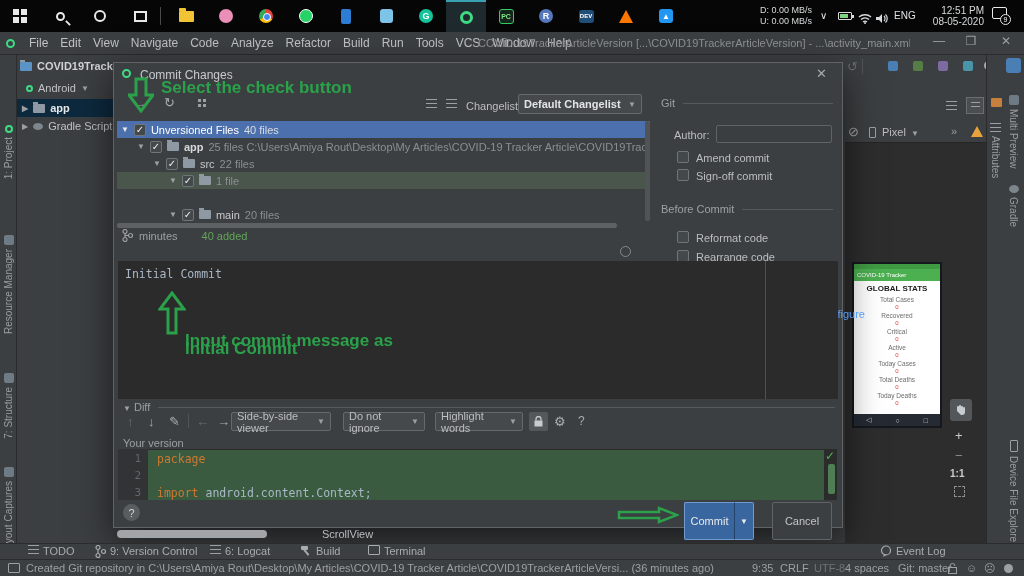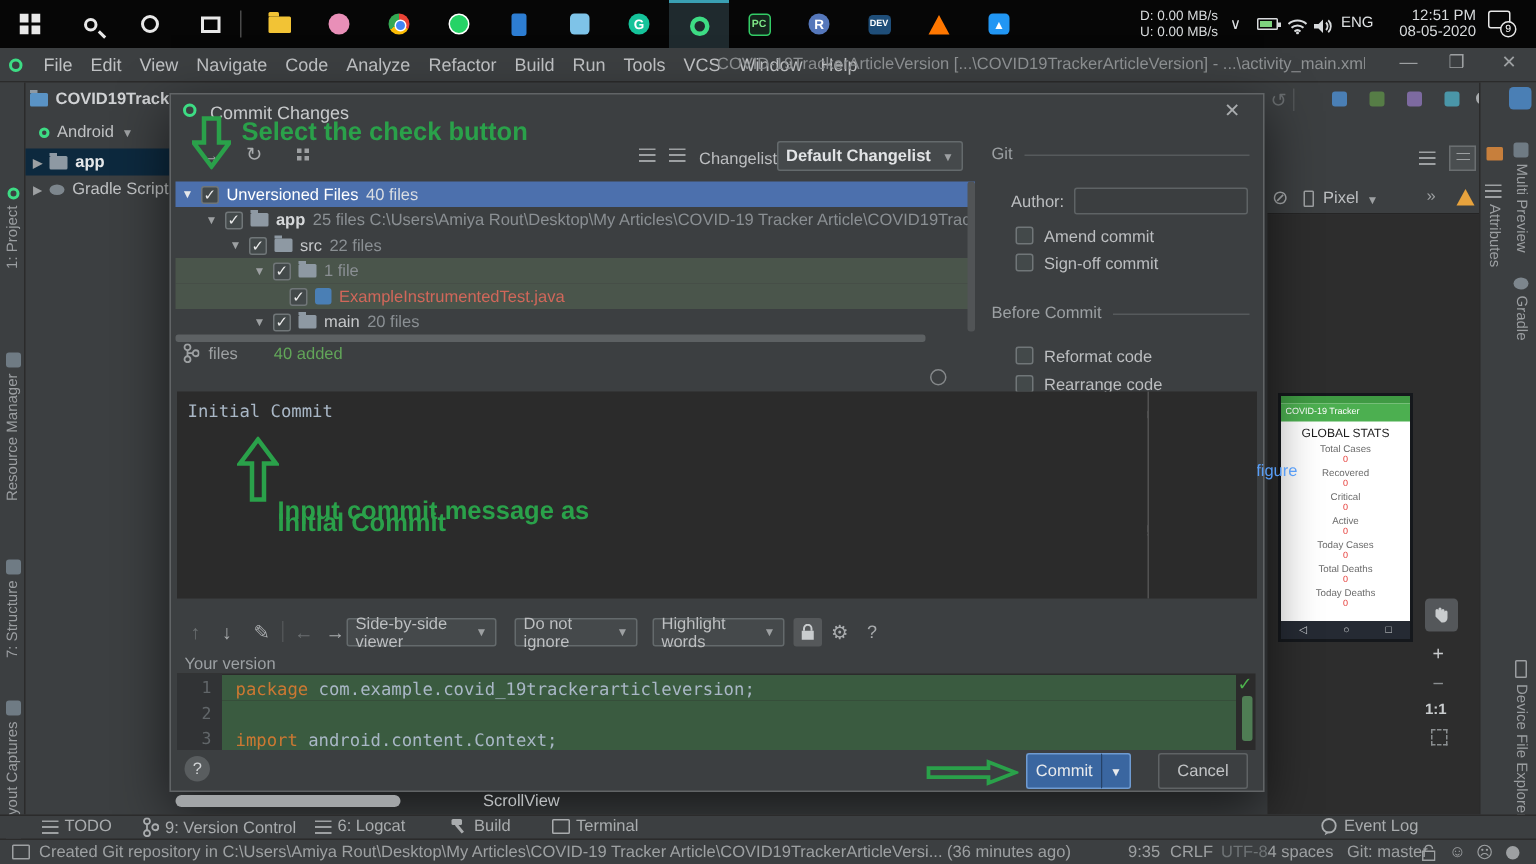--- a/index.html
+++ b/index.html
@@ -56,29 +56,29 @@
   .dd{background:#45494b;border:1px solid #646a6c;border-radius:2px;color:#bdbfc1;font-size:11px;display:flex;align-items:center;justify-content:space-between;padding:0 5px;position:absolute;height:20px}
   .dd .car{font-size:8px;color:#9da0a2;margin-left:6px}
   .icn{position:absolute;color:#a9acae;font-size:13px;line-height:13px}
   .dim{color:#6a6e70}
   .ann{position:absolute;color:#2aa14a;font-weight:bold;font-size:17px;white-space:nowrap}
   .mono{font-family:"DejaVu Sans Mono",monospace}
   .bclabel{position:absolute;font-size:11px;color:#bcbec0;white-space:nowrap}
   .editor-row{position:absolute;left:30px;right:13px;height:17px;background:#3a5b40;display:flex;align-items:center;padding-left:9px;font-family:"DejaVu Sans Mono",monospace;font-size:11.5px;color:#a9b7c6;white-space:pre}
   .kw{color:#cc7832}
   .gnum{position:absolute;width:23px;text-align:right;color:#616669;font-family:"DejaVu Sans Mono",monospace;font-size:11px}
-  .btn{position:absolute;height:24px;display:flex;align-items:center;justify-content:center;font-size:11px;border-radius:2px}
+  .btn{position:absolute;height:38px;display:flex;align-items:center;justify-content:center;font-size:11px;border-radius:2px}
   
   #phone{position:absolute;left:852px;top:262px;width:90px;height:166px;background:#fff;border:2px solid #15181c;overflow:hidden}
   .stat-label{font-size:6.5px;color:#6c6c6c;line-height:9px}
   .stat-value{font-size:6px;color:#e53935;line-height:7px}
   
   #toolbar-bottom{position:absolute;left:0;top:543px;width:1024px;height:16px;background:#3c3f41;border-top:1px solid #2b2b2b}
   #statusbar{position:absolute;left:0;top:559px;width:1024px;height:17px;background:#3c3f41;border-top:1px solid #2b2b2b;font-size:11px;color:#9da0a2}
-  .bitem{position:absolute;top:1px;display:flex;align-items:center;gap:4px;font-size:11px;color:#a9acae}
+  .bitem{position:absolute;top:1px;display:flex;align-items:flex-start;gap:4px;font-size:11px;color:#a9acae}
   .warn{width:0;height:0;border-left:6px solid transparent;border-right:6px solid transparent;border-bottom:11px solid #e8a33d}
 </style>
 </head>
 <body>
 
 <div id="stage">
 
   <div id="taskbar">
     <div class="tbc" style="left:0">
       <svg width="14" height="14" viewBox="0 0 14 14">
@@ -257,21 +257,21 @@
     <span class="abs tri" style="left:66px;top:7px">▼</span>
     <span class="abs" style="left:106px;top:3px;color:#9da0a2;font-size:11px">»</span>
     <span class="abs warn" style="left:126px;top:4px"></span>
   </div>
   <div class="abs" style="left:845px;top:143px;width:141px;height:400px;background:#2d2d2d"></div>
 
   <div id="phone">
     <div style="height:5px;background:#3f9a43"></div>
     <div style="height:12px;background:#4caf50;color:#fff;font-size:6px;line-height:12px;padding-left:3px;white-space:nowrap">COVID-19 Tracker</div>
     <div style="height:137px;overflow:hidden;text-align:center">
-      <div style="font-size:8px;font-weight:normal;color:#1c1c1c;margin:3px 0 2px">GLOBAL STATS</div>
+      <div style="font-size:8px;font-weight:bold;color:#1c1c1c;margin:3px 0 2px">GLOBAL STATS</div>
       <div class="stat-label">Total Cases</div>
       <div class="stat-value">0</div>
       <div class="stat-label">Recovered</div>
       <div class="stat-value">0</div>
       <div class="stat-label">Critical</div>
       <div class="stat-value">0</div>
       <div class="stat-label">Active</div>
       <div class="stat-value">0</div>
       <div class="stat-label">Today Cases</div>
       <div class="stat-value">0</div>
@@ -360,42 +360,37 @@
       <span class="fold"></span>
       <span>src</span>
       <span class="cnt">22 files</span>
     </div>
     <div class="trow olive" style="top:109px;padding-left:52px">
       <span class="tri">▼</span>
       <span class="cb checked"></span>
       <span class="fold"></span>
       <span class="cnt">1 file</span>
     </div>
-    <div class="trow olive" style="top:126px;padding-left:76px">
-      <span class="cb checked"></span>
-      <span class="jfile"></span>
-      <span style="color:#d1675a">ExampleInstrumentedTest.java</span>
-    </div>
     <div class="trow" style="top:143px;padding-left:52px">
       <span class="tri">▼</span>
       <span class="cb checked"></span>
       <span class="fold"></span>
       <span>main</span>
       <span class="cnt">20 files</span>
     </div>
     <div class="abs" style="left:3px;top:160px;width:500px;height:5px;background:#5d6163;border-radius:2px"></div>
     <div class="abs" style="left:531px;top:58px;width:5px;height:100px;background:#515456;border-radius:2px"></div>
     <div class="abs r" style="left:8px;top:166px;gap:6px;font-size:11px">
       <svg width="11" height="13" viewBox="0 0 11 13">
           <circle cx="3" cy="2.5" r="2" fill="none" stroke="#9da0a2" stroke-width="1.2"></circle>
           <circle cx="3" cy="10.5" r="2" fill="none" stroke="#9da0a2" stroke-width="1.2"></circle>
           <circle cx="8.5" cy="6.5" r="2" fill="none" stroke="#9da0a2" stroke-width="1.2"></circle>
           <path d="M3 4.5 V8.5 M3 6 Q3 6.5 6.5 6.5" stroke="#9da0a2" stroke-width="1.2" fill="none"></path>
         </svg>
-      <span style="color:#9da0a2">files</span>
+      <span style="color:#9da0a2">minutes</span>
       <span style="margin-left:18px;color:#62a559">40 added</span>
     </div>
 
     <div class="sech" style="left:547px;top:34px;width:172px">
         <span>Git</span>
       </div>
     <span class="abs bclabel" style="left:560px;top:66px">Author:</span>
     <input class="abs" style="left: 602px; top: 62px; width: 116px; height: 18px; background: rgb(59, 62, 64); border: 1px solid rgb(94, 99, 101); border-radius: 2px; color: rgb(221, 221, 221); font-size: 11px; padding: 0px 4px;" value="">
     <span class="abs cb" style="left:563px;top:88px"></span>
     <span class="abs bclabel" style="left:582px;top:89px">Amend commit</span>
@@ -425,20 +420,23 @@
       <div class="mono" style="padding:6px 0 0 7px;font-size:11.5px;color:#a9b7c6">Initial Commit</div>
     </div>
     <div class="abs" style="left:651px;top:198px;width:73px;height:138px;background:#2b2b2b;border-left:1px solid #515151"></div>
 
     <svg class="abs" style="left:44px;top:228px" width="28" height="44" viewBox="0 0 28 44">
       <path d="M10 42 V18 H2 L14 2 L26 18 H18 V42 Z" fill="none" stroke="#2aa14a" stroke-width="3"></path>
     </svg>
     <div class="ann" style="left:71px;top:268px">Input commit message as</div>
     <div class="ann" style="left:71px;top:276px">Initial Commit</div>
 
+    <div class="sech" style="left:9px;top:338px;width:712px">
+        <span><span class="tri">▼</span> <span>Diff</span></span>
+      </div>
     <span class="abs icn dim" style="left:13px;top:352px">↑</span>
     <span class="abs icn" style="left:34px;top:352px">↓</span>
     <span class="abs icn" style="left:55px;top:352px">✎</span>
     <span class="abs" style="left:74px;top:351px;width:1px;height:14px;background:#515456"></span>
     <span class="abs icn dim" style="left:82px;top:352px">←</span>
     <span class="abs icn" style="left:103px;top:352px">→</span>
     <div class="dd" style="left:117px;top:349px;width:100px;height:19px">
         <span>Side-by-side viewer</span>
         <span class="car">▼</span>
       </div>
@@ -458,21 +456,21 @@
     </div>
     <span class="abs icn" style="left:440px;top:352px">⚙</span>
     <span class="abs icn" style="left:464px;top:352px;font-size:12px">?</span>
     <span class="abs bclabel" style="left:9px;top:374px;color:#9ca0a3">Your version</span>
 
     <div class="abs" style="left:4px;top:386px;width:719px;height:51px;background:#2b2b2b;overflow:hidden">
       <div class="abs" style="left:0;top:0;width:30px;height:51px;background:#313335"></div>
       <span class="gnum" style="top:3px">1</span>
       <span class="gnum" style="top:20px">2</span>
       <span class="gnum" style="top:37px">3</span>
-      <div class="editor-row" style="top:1px"><span class="kw">package</span><span> com.example.covid_19trackerarticleversion;</span></div>
+      <div class="editor-row" style="top:1px"><span class="kw">package</span></div>
       <div class="editor-row" style="top:18px"><span class="kw"></span><span></span></div>
       <div class="editor-row" style="top:35px"><span class="kw">import</span><span> android.content.Context;</span></div>
       <span class="abs" style="right:2px;top:0;color:#4db24d;font-size:12px">✓</span>
       <div class="abs" style="right:2px;top:15px;width:7px;height:30px;background:#4f7d54;border-radius:2px"></div>
     </div>
 
     <div class="abs" style="left:9px;top:441px;width:17px;height:17px;background:#595d5f;border-radius:50%;display:flex;align-items:center;justify-content:center;font-size:11px;color:#d0d3d5">?</div>
     <svg class="abs" style="left:503px;top:443px" width="62" height="18" viewBox="0 0 62 18">
       <path d="M2 6 H42 V2 L60 9 L42 16 V12 H2 Z" fill="none" stroke="#2aa14a" stroke-width="2.5"></path>
     </svg>

